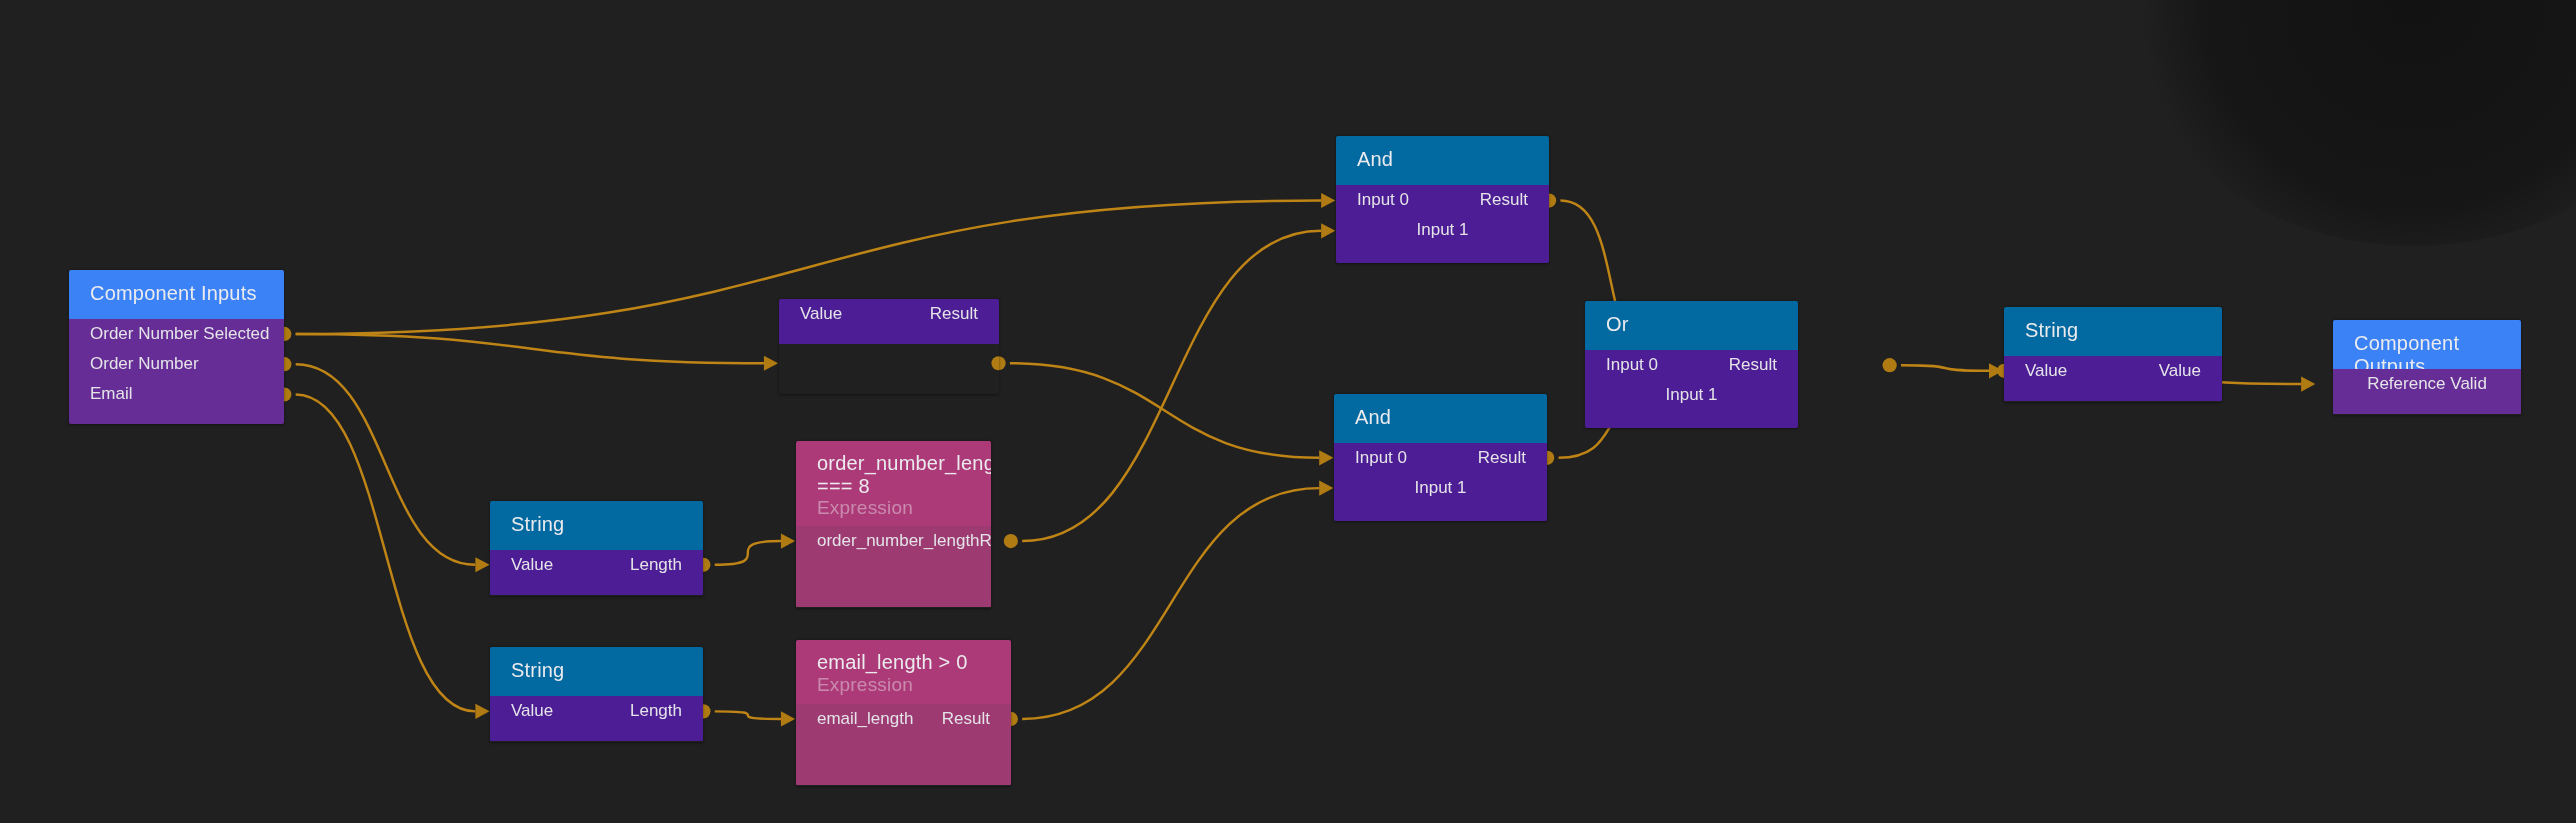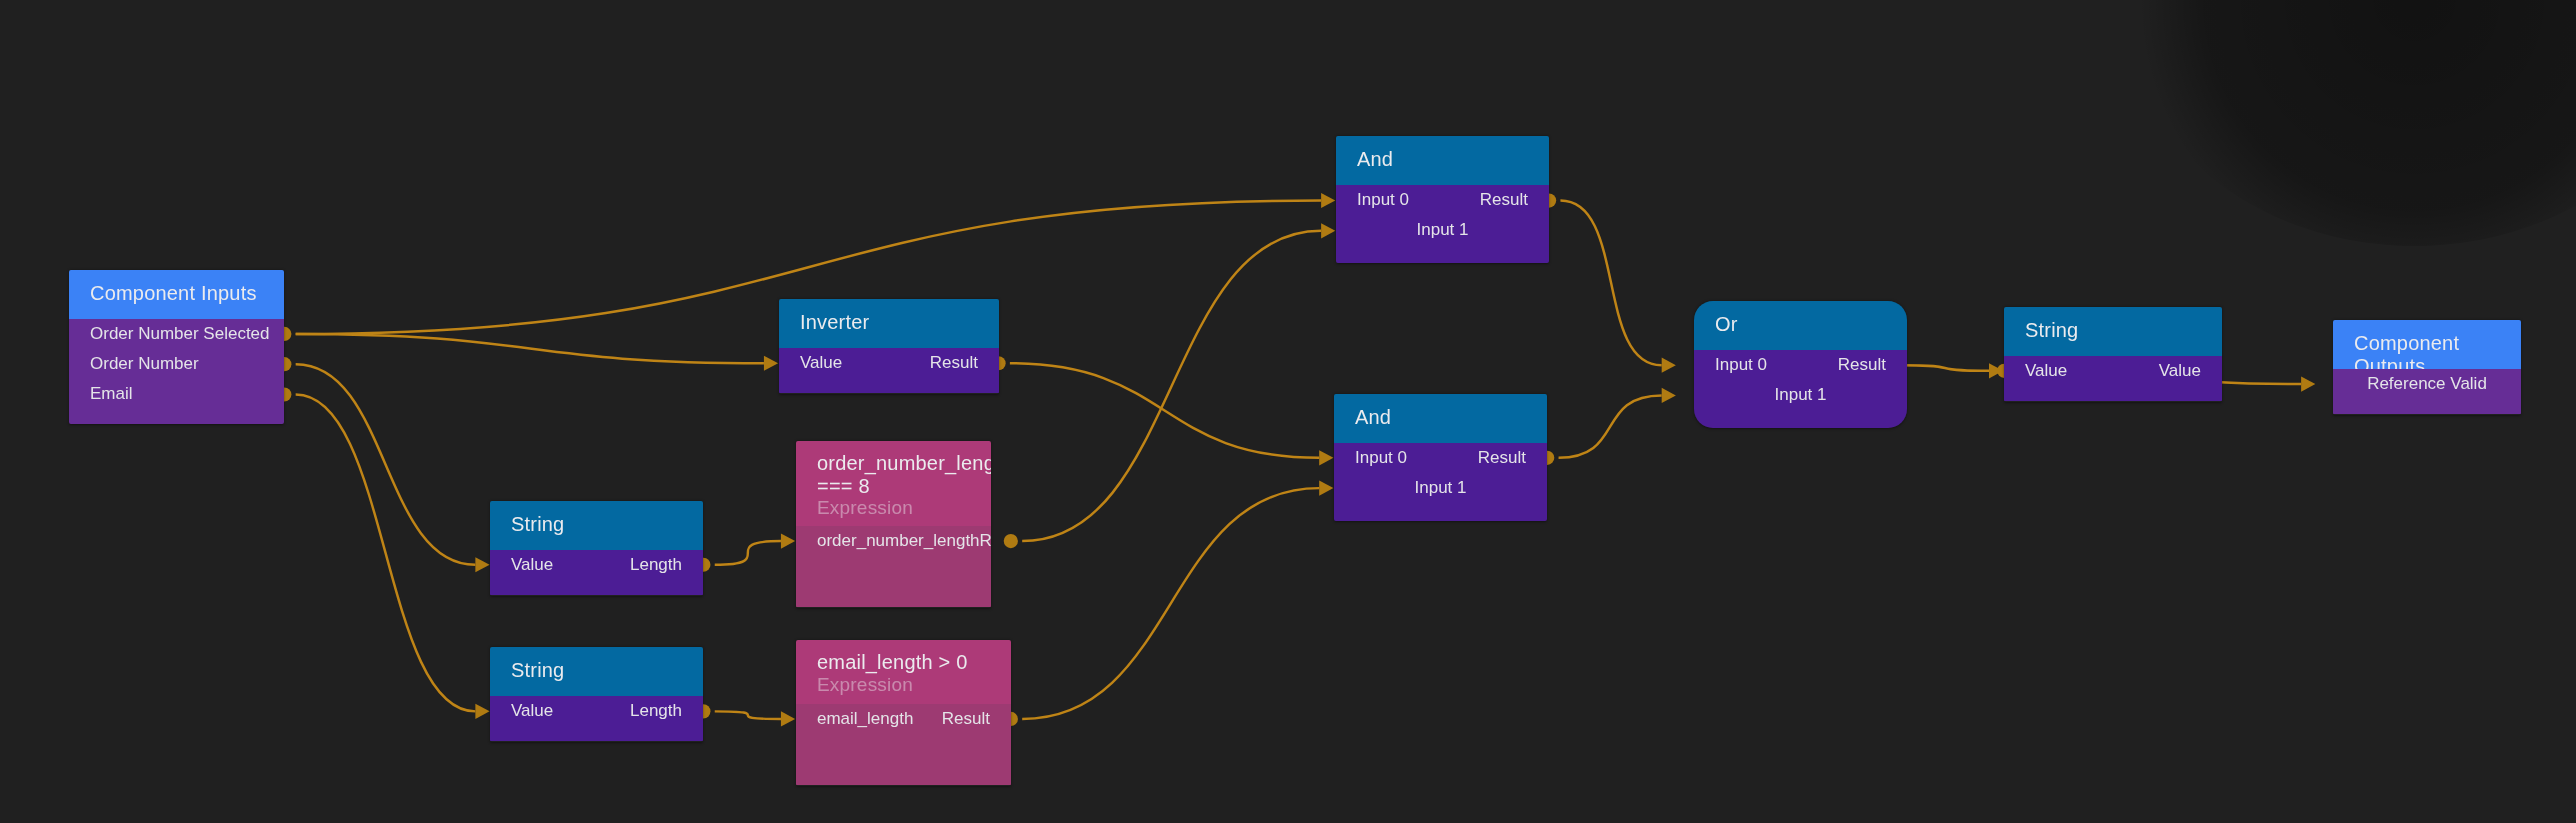--- a/index.html
+++ b/index.html
@@ -156,21 +156,20 @@
           </div>
           <div class="port-row single-right">
             <span class="port-label out">Order Number</span>
           </div>
           <div class="port-row single-right">
             <span class="port-label out">Email</span>
           </div>
         </div>
       </div>
       <div class="node theme-dark" style="left: 779px; top: 299px; width: 220px; height: 95px;">
-        <div class="node-header" style="height: 49px;">Inverter</div>
         <div class="node-body" style="height: 45px;">
           <div class="port-row">
             <span class="port-label in">Value</span>
             <span class="port-label out">Result</span>
           </div>
         </div>
       </div>
       <div class="node theme-dark" style="left: 490px; top: 501px; width: 213px; height: 95px;">
         <div class="node-header" style="height: 49px;">String</div>
         <div class="node-body" style="height: 45px;">
@@ -224,21 +223,21 @@
         <div class="node-body" style="height: 78px;">
           <div class="port-row">
             <span class="port-label in">Input 0</span>
             <span class="port-label out">Result</span>
           </div>
           <div class="port-row single-left">
             <span class="port-label in">Input 1</span>
           </div>
         </div>
       </div>
-      <div class="node theme-dark" style="left: 1694px; top: 301px; width: 213px; height: 127px; border-radius: 19px;">
+      <div class="node theme-dark" style="left: 1585px; top: 301px; width: 213px; height: 127px;">
         <div class="node-header" style="height: 49px;">Or</div>
         <div class="node-body" style="height: 78px;">
           <div class="port-row">
             <span class="port-label in">Input 0</span>
             <span class="port-label out">Result</span>
           </div>
           <div class="port-row single-left">
             <span class="port-label in">Input 1</span>
           </div>
         </div>

